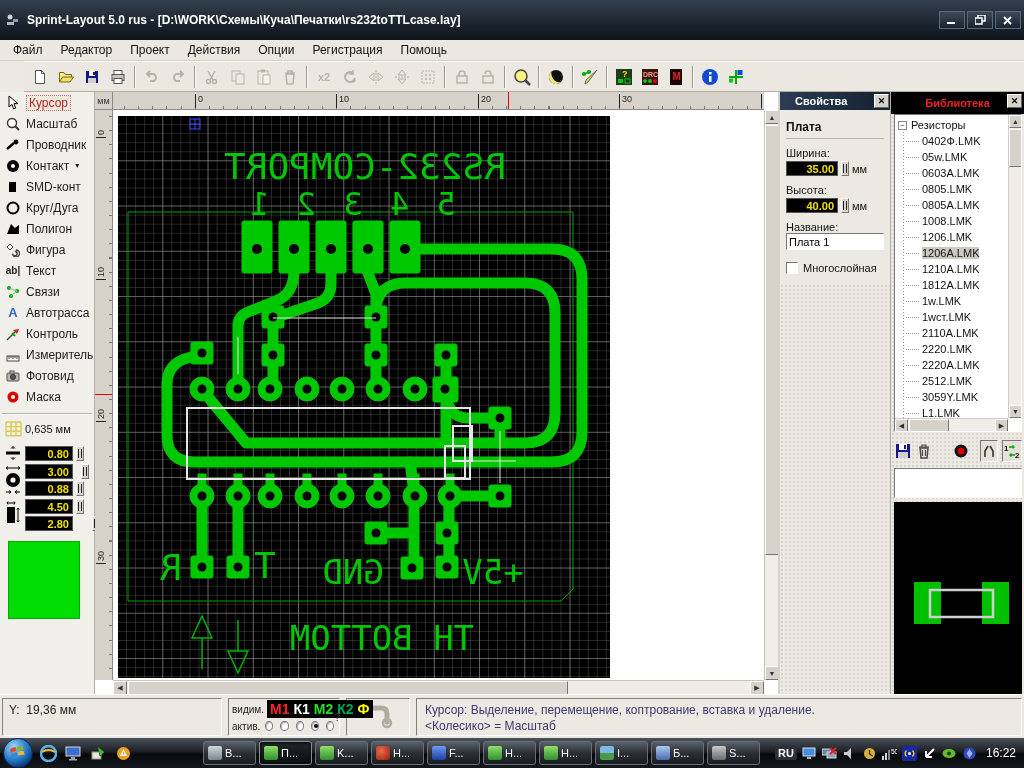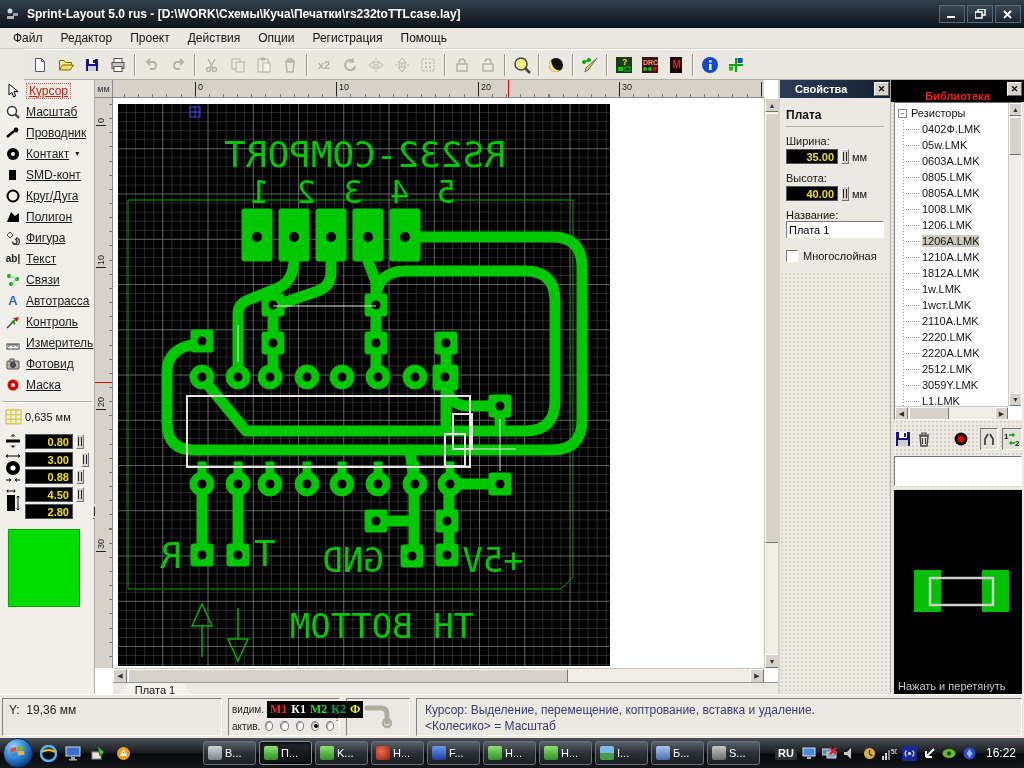--- a/index.html
+++ b/index.html
@@ -2,41 +2,41 @@
 <html><head>
 <meta charset="utf-8">
 <style>
   * { box-sizing: border-box; margin:0; padding:0; }
   html,body { width:1024px; height:768px; overflow:hidden; }
   body { font-family:"Liberation Sans", sans-serif; font-size:11px; background:#ece9e2; position:relative; color:#111; }
   .sunken { border:1px solid; border-color:#808080 #fff #fff #808080; }
   .ico { display:inline-flex; align-items:center; justify-content:center; width:18px; height:16px; flex:none; }
 
   
-  #titlebar { height:28px; background:linear-gradient(#33414e,#1b242e 60%,#0e141b); display:flex; align-items:center; padding:0 3px; color:#fff; }
+  #titlebar { height:40px; background:linear-gradient(#33414e,#1b242e 60%,#0e141b); display:flex; align-items:center; padding:0 3px; color:#fff; }
   #titlebar .ttl { font-size:12px; font-weight:bold; margin-left:6px; white-space:nowrap; overflow:hidden; flex:1; }
   .winbtn { width:26px; height:18px; background:linear-gradient(#3c4a58,#1a2430); border:1px solid #5a6a78; display:flex; align-items:center; justify-content:center; margin-left:2px; }
 
   
   #menubar { height:21px; background:#ebe8e1; display:flex; align-items:center; padding-left:4px; border-bottom:1px solid #d6d2ca;}
   .menu-item { padding:3px 9px; font-size:12px; }
 
   
   #toolbar { height:31px; background:#ebe8e1; border-top:1px solid #fff; border-bottom:1px solid #b2aea4; display:flex; align-items:center; padding-left:3px;margin-left:24px; }
   .tbtn { width:26px; height:25px; display:flex; align-items:center; justify-content:center; border:1px solid transparent; }
   .tsep { width:2px; height:22px; border-left:1px solid #9a968c; border-right:1px solid #fff; margin:0 3px; }
   .gray-glyph { color:#b6b2a6; font-weight:bold; font-size:11px; }
 
   
   #main { position:relative; height:618px; }
 
   
   #leftpanel { position:absolute; left:0; top:0; width:95px; height:618px; background:#f1efe9; border-right:1px solid #b2aea4; }
   .tool { height:21px; display:flex; align-items:center; gap:4px; padding-left:4px; font-size:12px; color:#1c1c1c; }
-  .tool .tlabel { white-space:nowrap;text-decoration:underline; }
+  .tool .tlabel { white-space:nowrap; }
   .tool.sel .tlabel { color:#b22; border:1px dotted #c66; padding:0 2px; background:#eceade; }
   .psep { border-top:1px solid #b8b4aa; border-bottom:1px solid #fff; margin:6px 2px; }
   .prow { display:flex; align-items:center; gap:3px; padding-left:4px; margin-top:3px; }
   .pfield { width:48px; height:15px; background:#000; color:#f0e000; font-weight:bold; font-size:11px; text-align:right; padding:1px 3px; border:1px solid #555; }
   .spin { width:8px; height:15px; background:#d8d4cc; border:1px solid; border-color:#fff #777 #777 #fff; display:flex; align-items:center; justify-content:center; }
   .spin i { display:block; width:1px; height:9px; background:#222; margin:0 1px; }
   #swatch { width:72px; height:78px; background:#00dd00; margin:10px 0 0 8px; border:1px solid #0a0; }
 
   
   #canvas { position:absolute; left:95px; top:0; width:683px; height:618px; background:#fff; }
@@ -66,21 +66,21 @@
   #props h3 { font-size:12px; margin:4px 0 2px 0; border-bottom:1px solid #b8b4aa; padding-bottom:4px; }
   #props label { display:block; margin-top:8px; font-size:11px; }
   .fieldrow { display:flex; align-items:center; gap:3px; margin-top:2px; }
   #props input[type=text] { width:98px; height:17px; border:1px solid; border-color:#777 #fff #fff #777; font-size:11px; padding:0 2px; background:#fff; font-family:"Liberation Sans",sans-serif;}
   .cbrow { display:flex; align-items:center; gap:5px; margin-top:12px; }
   .cbox { width:12px; height:12px; background:#fff; border:1px solid; border-color:#777 #fff #fff #777; }
 
   
   #library { position:absolute; left:890px; top:0; width:134px; height:618px; background:#ece9e2; border-left:1px solid #b2aea4;
              background-image:radial-gradient(#d9d5cd 1px, transparent 1px); background-size:4px 4px; }
-  .lhead { height:22px; background:#000; color:#e22; font-weight:bold; font-size:11px; display:flex; align-items:flex-end; justify-content:center; position:relative; }
+  .lhead { height:22px; background:#000; color:#e22; font-weight:bold; font-size:11px; display:flex; align-items:center; justify-content:center; position:relative; }
   .lhead .x { position:absolute; right:2px; top:2px; width:15px; height:14px; background:#d6d2ca; color:#000; border:1px solid; border-color:#fff #666 #666 #fff; font-size:9px; font-weight:bold; display:flex; align-items:center; justify-content:center; }
   #tree { position:absolute; left:3px; top:22px; width:128px; height:318px; background:#fff; border:1px solid; border-color:#777 #fff #fff #777; overflow:hidden; }
   #treelist { position:absolute; left:0; top:0; right:13px; bottom:13px; overflow:hidden; padding:2px 0 0 3px; }
   .troot { display:flex; align-items:center; gap:4px; height:16px; font-size:11px; }
   .tbox { width:9px; height:9px; border:1px solid #888; background:#fff; font-size:8px; line-height:7px; text-align:center; color:#333; }
   .titem { height:16px; font-size:11px; padding-left:24px; position:relative; white-space:nowrap; display:flex; align-items:center; }
   .titem::before { content:""; position:absolute; left:8px; top:8px; width:13px; border-top:1px dotted #999; }
   #treelist .vline { position:absolute; left:8px; top:14px; bottom:0; width:1px; background-image:repeating-linear-gradient(#999 0 1px, transparent 1px 3px); }
   .titem.sel span { background:#cdc9c1; }
   #tree .vsb { position:absolute; right:0; top:0; bottom:13px; width:13px; background:#efede6; border-left:1px solid #ccc; }
@@ -91,21 +91,21 @@
   #libname { position:absolute; left:3px; top:376px; width:128px; height:30px; background:#fff; border:1px solid; border-color:#777 #fff #fff #777; }
   #preview { position:absolute; left:3px; top:410px; width:128px; height:205px; background:#000; }
   #preview .hint { position:absolute; left:4px; bottom:3px; color:#c8c8c8; font-size:11px; }
 
   
   #statusbar { position:absolute; left:0; top:694px; width:1024px; height:44px; background:#ece9e2; border-top:1px solid #fff; display:flex; align-items:center; padding:0 2px; gap:6px; }
   #coords { width:220px; height:38px; padding:3px 6px; font-size:12px; color:#222; line-height:16px; }
   #layers { width:112px; height:38px; position:relative; padding:2px 3px; }
   #layers .row { display:flex; align-items:center; height:17px; gap:3px; }
   #layers .lbl { width:34px; font-size:10px; color:#222; }
-  .chip { background:#000; display:flex; gap:4px; padding:1px 3px; font-size:12px; font-weight:bold;font-family:Liberation Serif, serif; }
+  .chip { background:#000; display:flex; gap:4px; padding:1px 3px; font-size:14px; font-weight:bold; }
   .radio { width:10px; height:10px; border-radius:50%; background:#fff; border:1px solid #777; box-shadow:inset 1px 1px 1px #aaa; margin:0 2px; position:relative; }
   .radio.on::after { content:""; position:absolute; left:2px; top:2px; width:4px; height:4px; border-radius:50%; background:#000; }
   #qmark { position:absolute; right:-1px; top:13px; font-size:10px; color:#333; }
   #sicon { width:64px; height:38px; display:flex; align-items:center; justify-content:center; }
   #shint { flex:1; height:38px; padding:3px 8px; font-size:12px; color:#3a3a6e; line-height:16px; white-space:nowrap; overflow:hidden; }
 
   
   #taskbar { position:absolute; left:0; top:738px; width:1024px; height:30px; background:linear-gradient(#4a5158,#1d2126 45%,#07090b 55%,#15181c); display:flex; align-items:center; }
   #orb { width:30px; height:30px; border-radius:50%; margin-left:3px; background:radial-gradient(circle at 35% 28%, #9fd4f7, #2f7fd0 45%, #0b3f86 75%, #05244f); border:1px solid #0a2a50; display:flex; align-items:center; justify-content:center; flex:none; }
   .ql { width:20px; height:20px; margin-left:5px; display:flex; align-items:center; justify-content:center; flex:none; }

